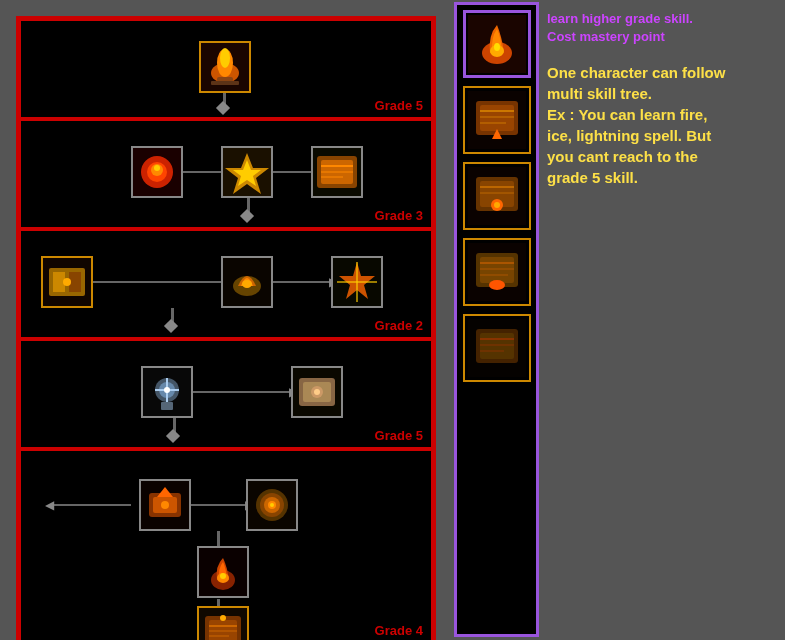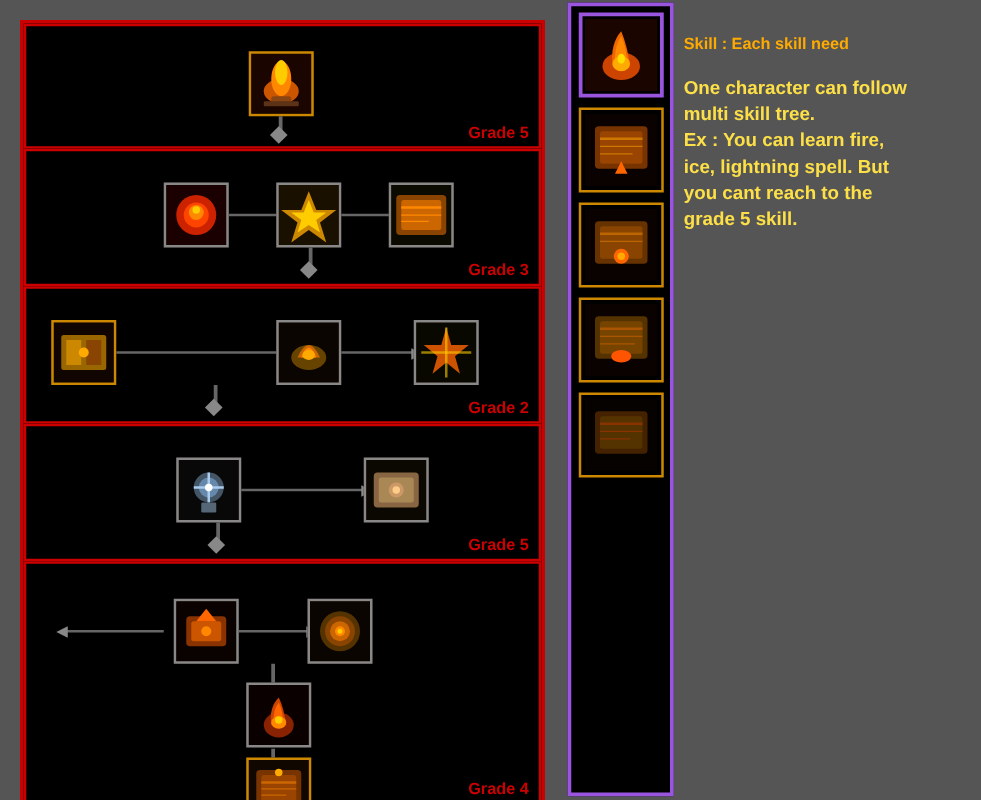--- a/index.html
+++ b/index.html
@@ -410,23 +410,23 @@
         <line x1="12" y1="20" x2="46" y2="20" stroke="#883300" stroke-width="2"></line>
         <line x1="12" y1="26" x2="46" y2="26" stroke="#883300" stroke-width="1"></line>
         <line x1="12" y1="32" x2="36" y2="32" stroke="#883300" stroke-width="1"></line>
       </svg>
     </div>
   </div>
 </div>
 
 <div class="info-panel">
   <div class="info-text-block">
+    <div class="info-text-mastery">learn higher grade skill.<br>Cost mastery point</div>
   </div>
 
   <div class="info-text-block">
-    <div class="info-text-skill">Skill : Each skill need</div>
   </div>
 
   <div class="info-text-block">
     <div class="info-text-multi">One character can follow</div>
     <div class="info-text-multi">multi skill tree.<br>Ex : You can learn fire,<br>ice, lightning spell. But<br>you cant reach to the<br>grade 5 skill.</div>
   </div>
 </div>
 
 </body></html>

